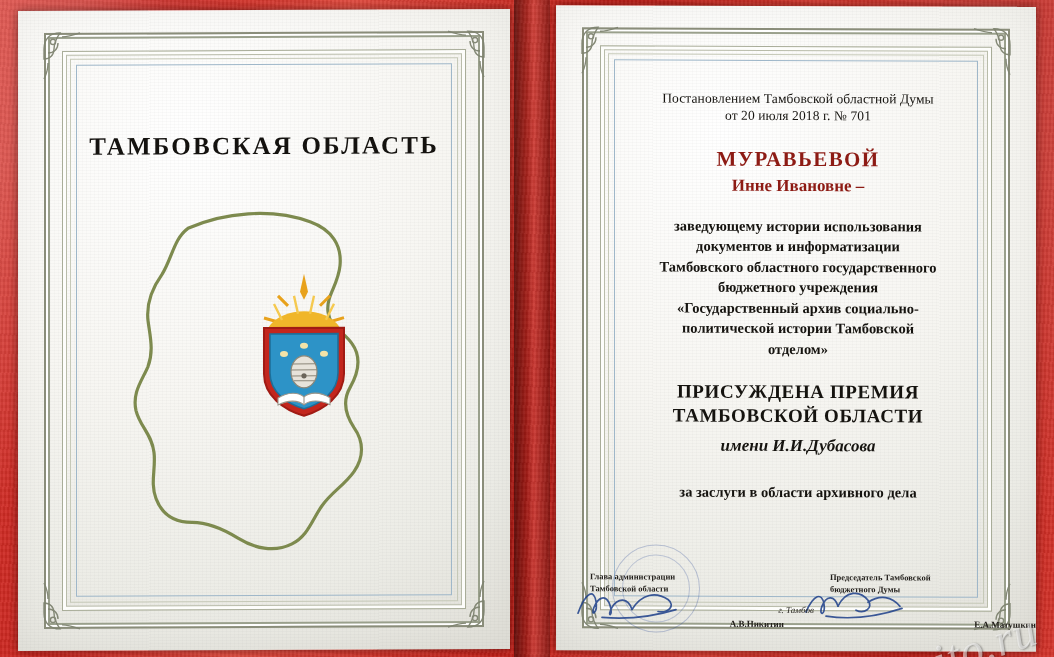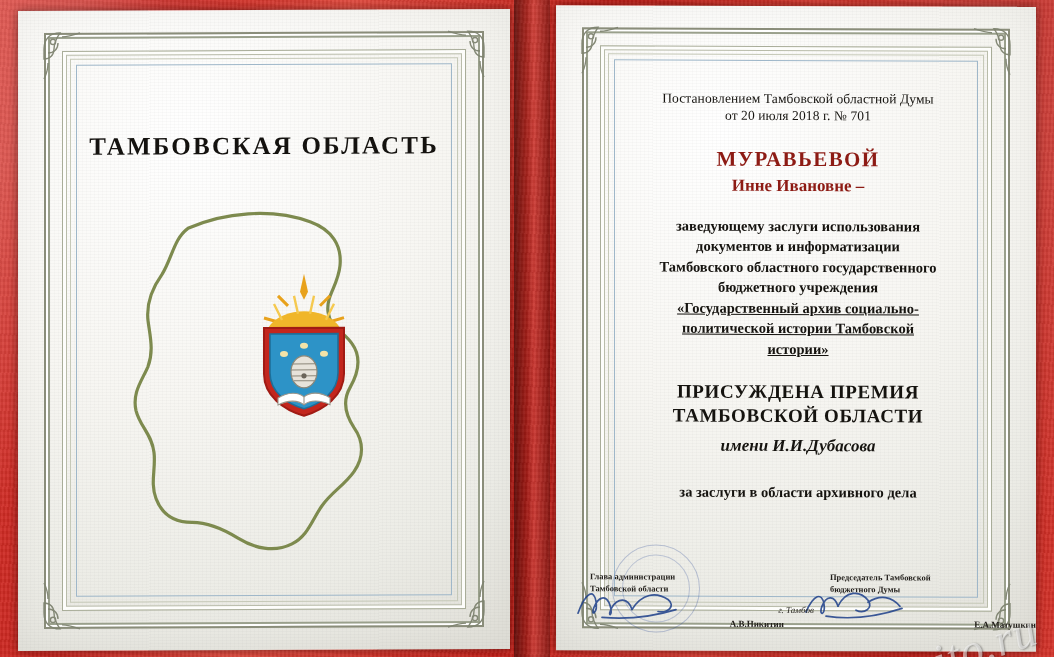--- a/index.html
+++ b/index.html
@@ -155,21 +155,20 @@
   }
 
   .position {
     margin-top: 20px;
     font-size: 14.5px;
     font-weight: bold;
     line-height: 1.42;
   }
   .position .org {
     display: block;
-    text-decoration: underline;
   }
 
   .award {
     margin-top: 20px;
     font-size: 19px;
     font-weight: bold;
     letter-spacing: .6px;
     line-height: 1.3;
   }
   .award-named {
@@ -441,27 +440,27 @@
 
       <div class="decree line">
         <span>Постановлением Тамбовской областной Думы</span><br>
         <span class="l2">от 20 июля 2018 г. № 701</span>
       </div>
 
       <div class="name">МУРАВЬЕВОЙ</div>
       <div class="patronymic">Инне Ивановне –</div>
 
       <div class="position line">
-        <span>заведующему заслуги использования</span><br>
+        <span>заведующему истории использования</span><br>
         <span>документов и информатизации</span><br>
         <span>Тамбовского областного  государственного</span><br>
         <span>бюджетного учреждения</span><br>
         <span class="org">«Государственный архив социально-</span>
         <span class="org">политической истории Тамбовской</span>
-        <span class="org">истории»</span>
+        <span class="org">отделом»</span>
       </div>
 
       <div class="award line">
         <span>ПРИСУЖДЕНА ПРЕМИЯ</span><br>
         <span>ТАМБОВСКОЙ ОБЛАСТИ</span>
       </div>
       <div class="award-named">имени И.И.Дубасова</div>
 
       <div class="merit line">
         <span>за заслуги в области архивного дела</span><br>

